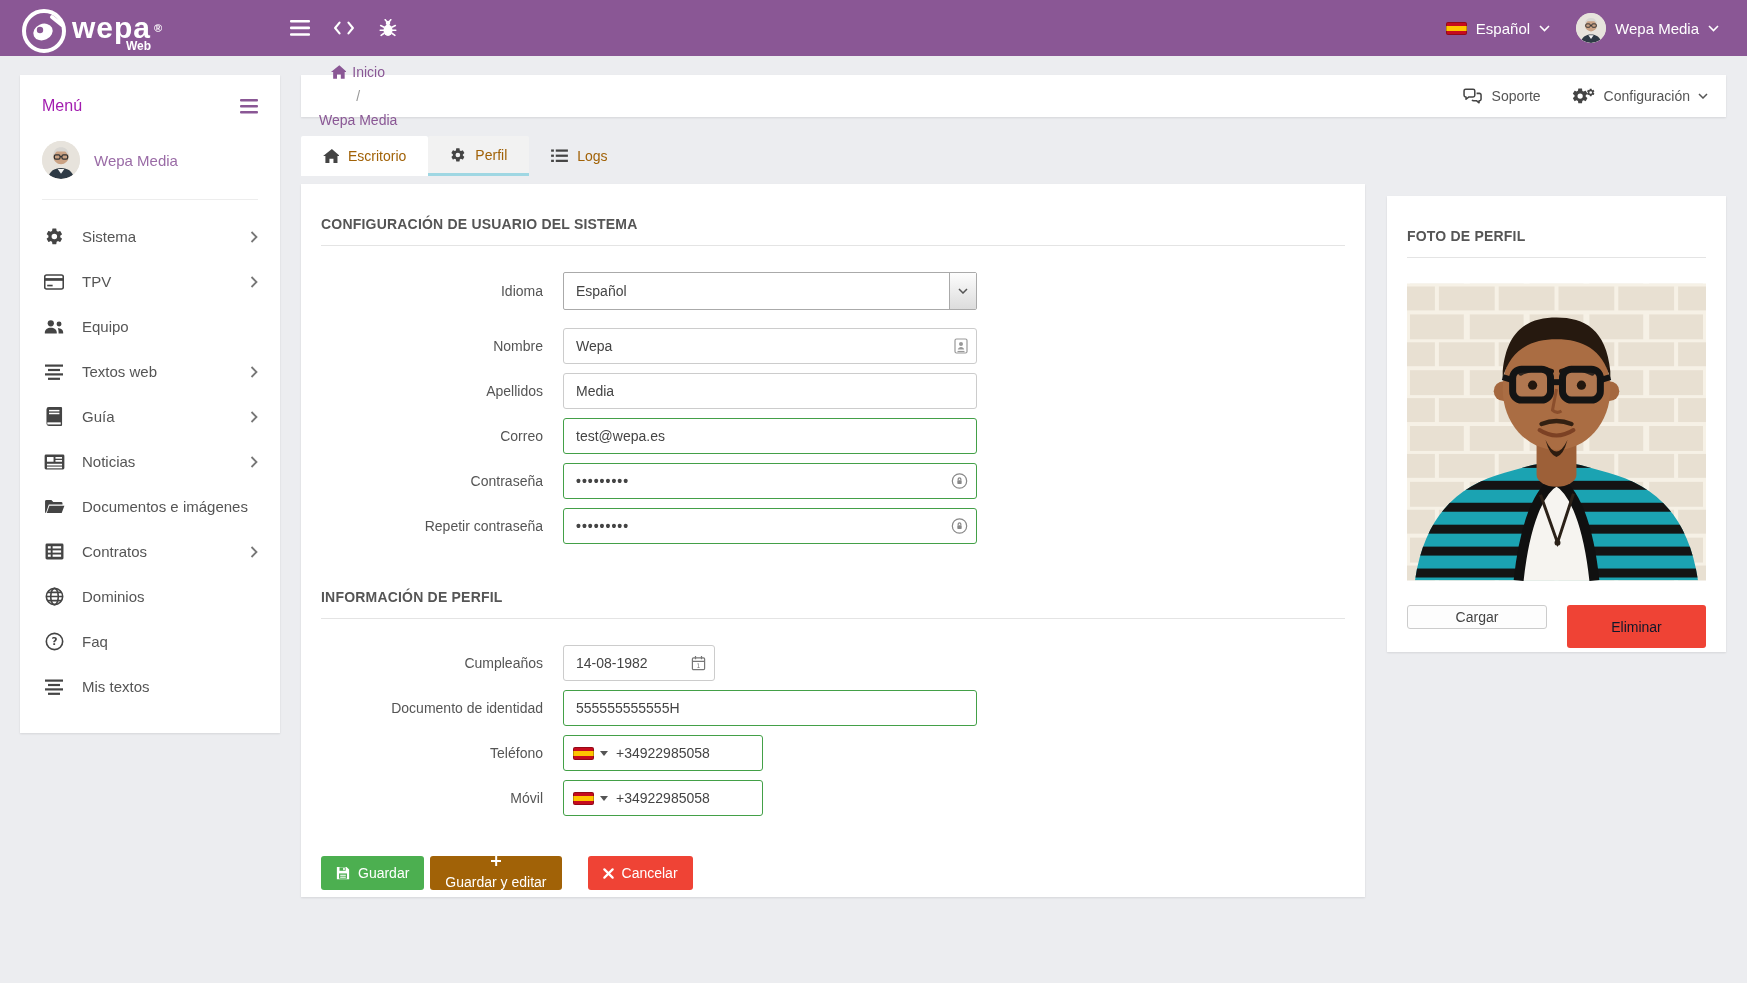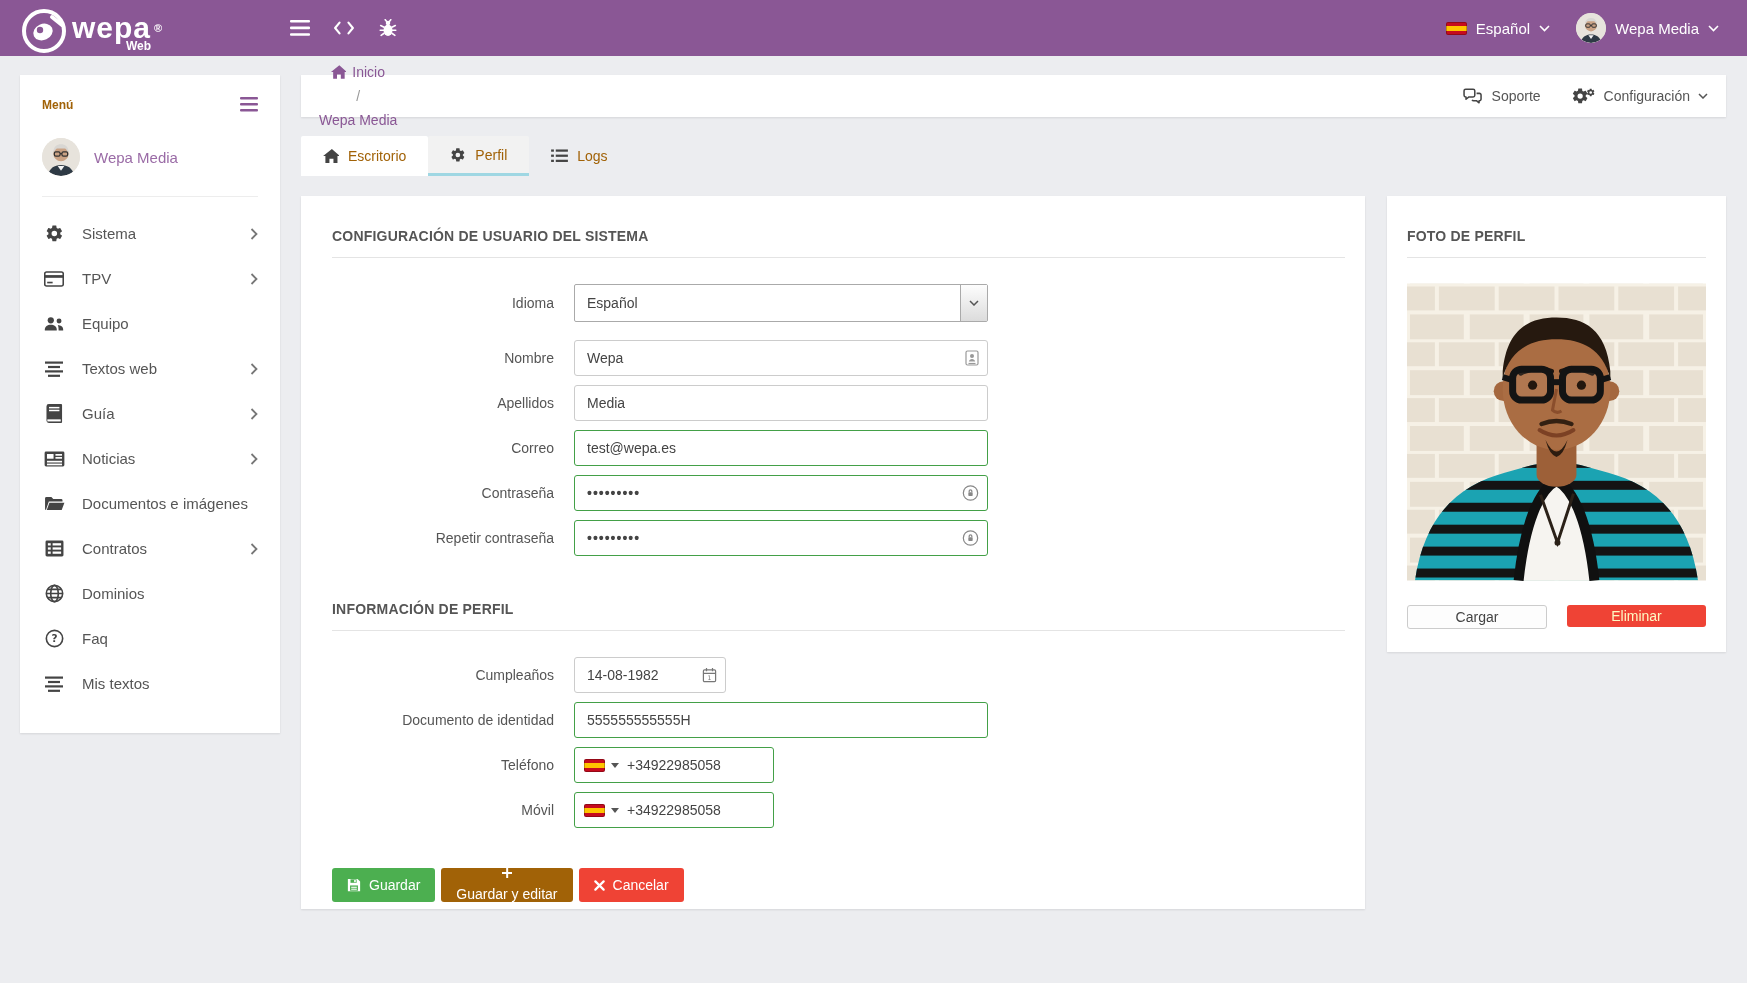--- a/index.html
+++ b/index.html
@@ -20,21 +20,21 @@
   .topbar-iconbtn { width:44px; height:56px; display:flex; align-items:center; justify-content:center; cursor:pointer; }
   .topbar-right { margin-left:auto; display:flex; align-items:center; gap:26px; padding-right:28px; color:#fff; font-size:15px; }
   .lang-chip, .user-chip { display:flex; align-items:center; gap:9px; cursor:pointer; }
   .flag { width:21px; height:13px; border-radius:2px; border:1px solid rgba(0,0,0,.25);
     background:linear-gradient(180deg,#c60b1e 0 25%,#ffc400 25% 75%,#c60b1e 75% 100%); display:inline-block; }
   .avatar-sm { width:30px; height:30px; border-radius:50%; overflow:hidden; background:#e7e3dc; flex:0 0 auto; }
 
   
   .sidebar { position:absolute; left:20px; top:75px; width:260px; height:658px; padding:22px 22px 10px 22px; }
   .sidebar-head { display:flex; align-items:center; justify-content:space-between; }
-  .sidebar-title { font-size:12px; color:#a16207;font-weight:bold; }
+  .sidebar-title { font-size:16px; color:#a21caf; }
   .sidebar-user { display:flex; align-items:center; gap:14px; margin-top:26px; padding-bottom:20px; border-bottom:1px solid #ededed; }
   .avatar-md { width:38px; height:38px; border-radius:50%; overflow:hidden; background:#e7e3dc; flex:0 0 auto; }
   .sidebar-user-name { color:#9a6ba6; font-size:15px; }
   .nav { margin-top:14px; }
   .nav-item { display:flex; align-items:center; height:45px; cursor:pointer; color:#555; font-size:15px; }
   .nav-item .nico { width:24px; height:20px; margin-right:16px; display:flex; align-items:center; justify-content:center; flex:0 0 auto; }
   .nav-item .chev { margin-left:auto; color:#777; display:flex; }
 
   
   .crumbbar { position:absolute; left:301px; right:21px; top:75px; height:42px; display:flex; align-items:center; padding:0 18px; font-size:14px; }
@@ -44,21 +44,21 @@
   .crumb-right { margin-left:auto; display:flex; align-items:center; gap:30px; color:#555; }
   .crumb-action { display:flex; align-items:center; gap:8px; cursor:pointer; }
 
   
   .tabs { position:absolute; left:301px; top:136px; height:40px; display:flex; }
   .tab { display:flex; align-items:center; gap:9px; padding:0 22px; font-size:14px; color:#a16207; cursor:pointer; border-radius:2px 2px 0 0; }
   .tab-escritorio { background:#fff; }
   .tab-perfil { background:#f2f2f2; border-bottom:3px solid #9fd7e3; }
 
   
-  .form-card { position:absolute; left:301px; top:196px; width:1064px; height:713px; padding:32px 20px 0 31px; }
+  .form-card { position:absolute; left:301px; top:184px; width:1064px; height:713px; padding:32px 20px 0 20px; }
   .section-h { font-size:14px; color:#555; letter-spacing:.2px; }
   .section-hr { border:none; border-top:1px solid #e4e4e4; margin:13px 0 26px 0; }
   .frow { display:flex; align-items:center; margin-bottom:9px; }
   .flabel { width:242px; text-align:right; padding-right:20px; font-size:14px; color:#555; flex:0 0 auto; }
   .fctrl { position:relative; }
   input.inp { height:36px; border:1px solid #ccc; border-radius:3px; padding:0 34px 0 12px; font-size:14px; color:#444;
     font-family:"Liberation Sans", sans-serif; outline:none; background:#fff; }
   input.inp-plain { padding-right:12px; }
   .w-lg { width:414px; } .w-date { width:152px; } .w-tel { width:200px; }
   .inp-valid { border-color:#43a047 !important; }
@@ -70,29 +70,29 @@
   
   .tel { display:flex; align-items:center; height:36px; border:1px solid #43a047; border-radius:3px; background:#fff; }
   .tel-flagbox { display:flex; align-items:center; gap:6px; padding:0 8px 0 9px; cursor:pointer; }
   .tel-caret { width:0; height:0; border-left:4px solid transparent; border-right:4px solid transparent; border-top:5px solid #555; }
   .tel input { border:none; outline:none; width:130px; font-size:14px; color:#444; font-family:"Liberation Sans", sans-serif; }
   .sec2-gap { height:36px; }
   
   .btnrow { display:flex; gap:6px; margin-top:40px; }
   .btn { display:flex; align-items:center; gap:8px; height:34px; padding:0 15px; border:none; border-radius:3px;
     color:#fff; font-size:14px; cursor:pointer; font-family:"Liberation Sans", sans-serif; }
-  .btn-green { background:#4caf50; } .btn-purple { background:#a16207;flex-direction:column; } .btn-red { background:#ef4335; }
+  .btn-green { background:#4caf50; } .btn-purple { background:#a16207;flex-direction:column; } .btn-red { background:#ef4335;margin-left:20px; }
 
   
   .photo-card { position:absolute; left:1387px; top:196px; width:339px; height:456px; padding:32px 20px 0 20px; }
   .photo-frame { margin-top:25px; width:299px; height:298px; overflow:hidden; }
   .photo-btns { display:flex; justify-content:space-between; margin-top:24px; }
   .btn-outline { width:140px; height:24px; background:#fdfdfd; border:1px solid #ccc; border-radius:3px; color:#444;
     font-size:14px; cursor:pointer; font-family:"Liberation Sans", sans-serif; }
-  .btn-solid-red { width:139px; height:22px; background:#ef4335; border:none; border-radius:3px; color:#fef9c3;
+  .btn-solid-red { width:139px; height:43px; background:#ef4335; border:none; border-radius:3px; color:#0f172a;
     font-size:14px; cursor:pointer; font-family:"Liberation Sans", sans-serif; }
 
   svg { display:block; }
 </style>
 </head>
 <body>
 
 <header class="topbar">
   <div class="brand">
     <svg class="brand-mark" viewBox="0 0 44 44">

